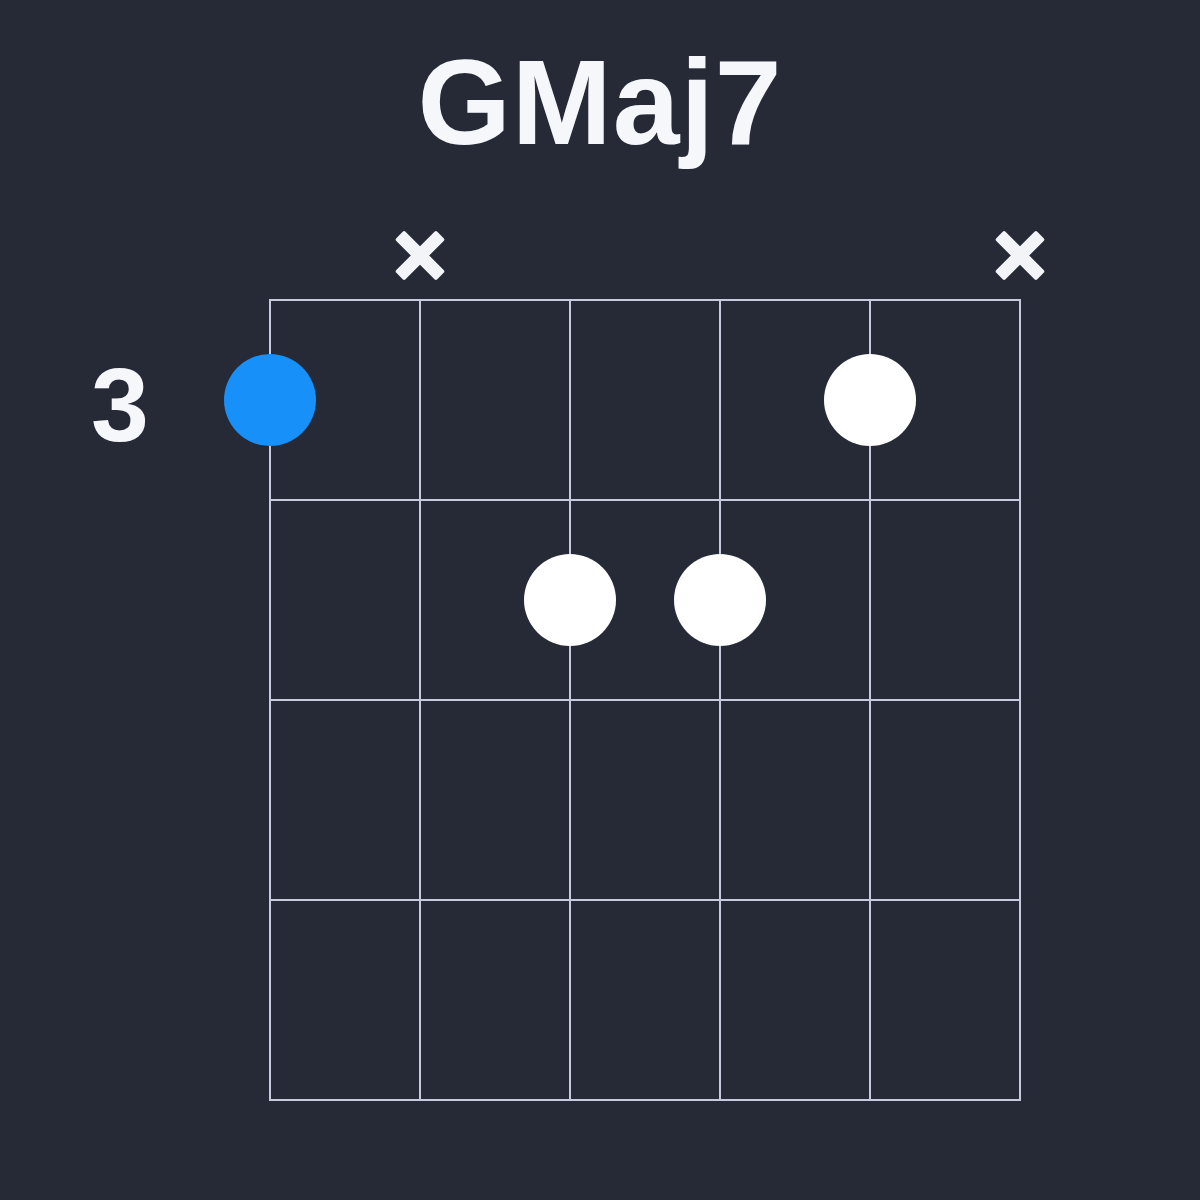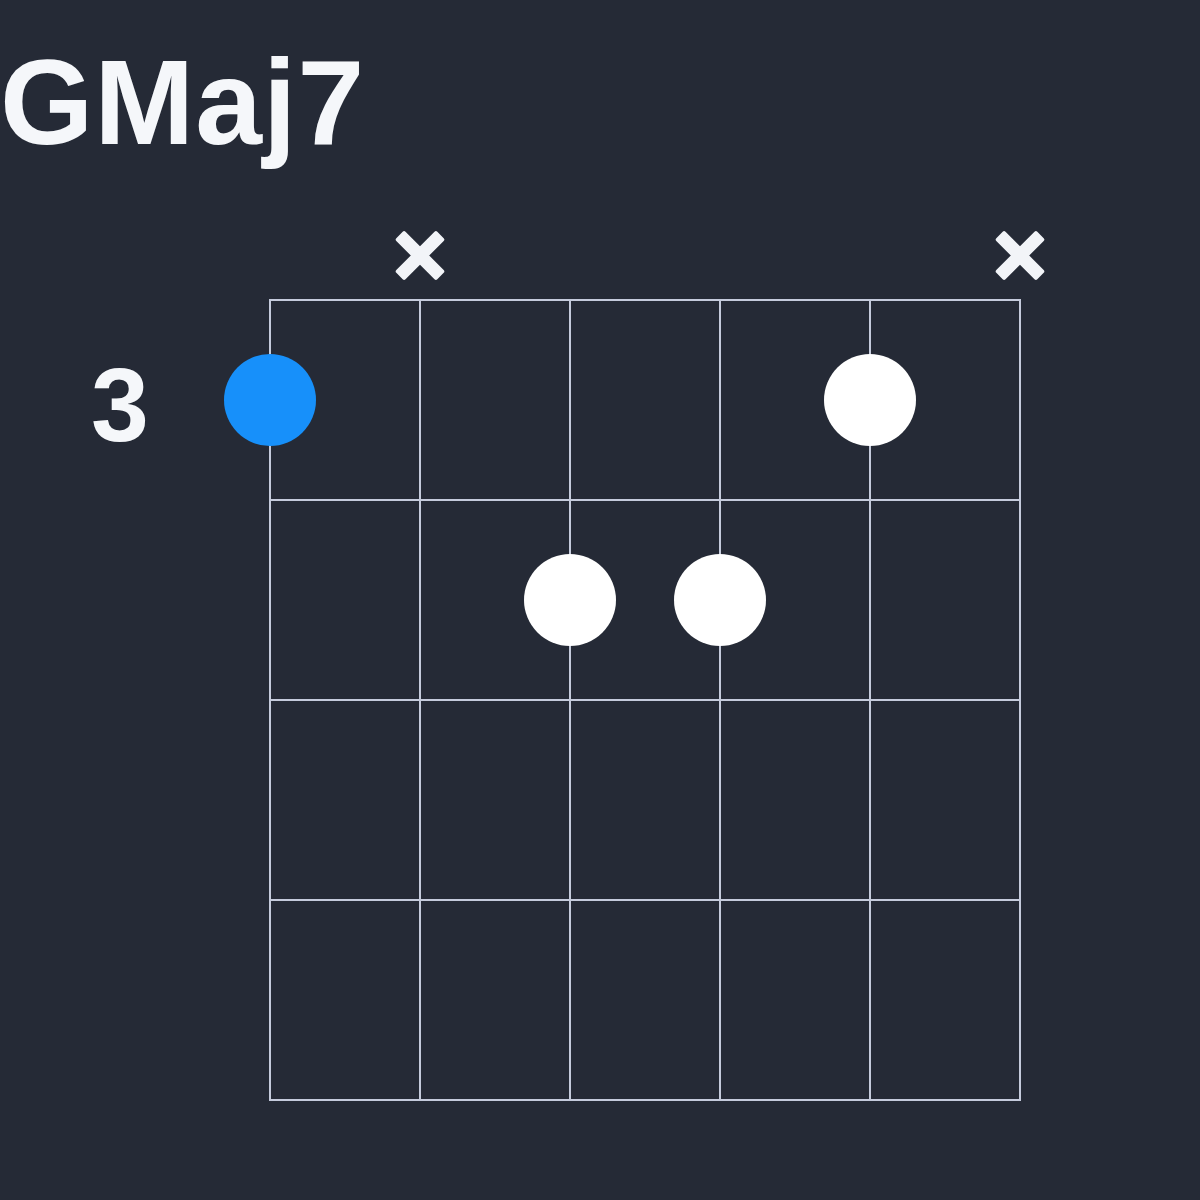--- a/index.html
+++ b/index.html
@@ -16,20 +16,21 @@
   }
   .stage {
     position: absolute;
     inset: 0;
   }
   .title {
     position: absolute;
     top: 42px;
     left: 0;
     width: 100%;
+    text-align: center;
     font-size: 120px;
     font-weight: 700;
     letter-spacing: 1px;
     color: #f5f7fa;
     line-height: 1.0;
   }
   .fret-label {
     position: absolute;
     left: 65px;
     top: 340px;

